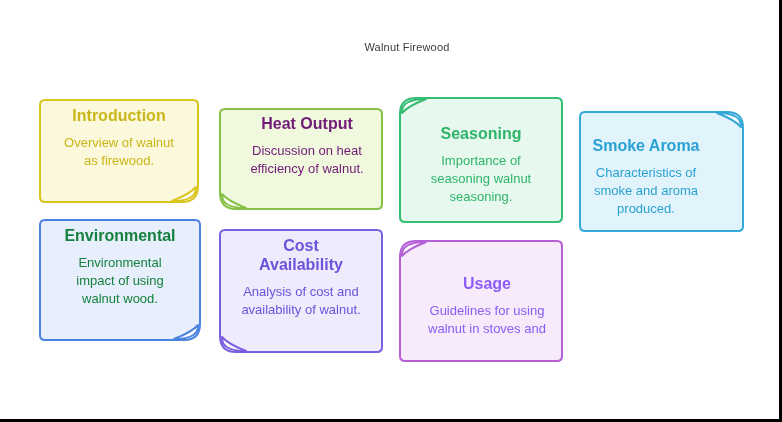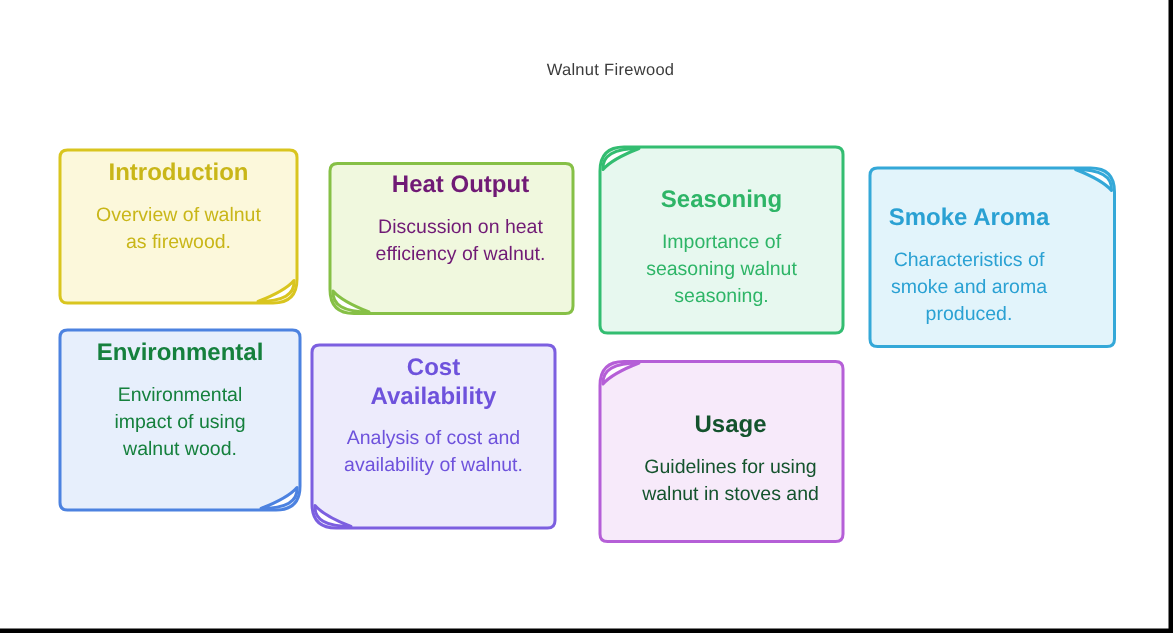--- a/index.html
+++ b/index.html
@@ -102,42 +102,42 @@
           <div class="note-title">
             <div>Environmental</div>
           </div>
           <div class="note-desc">
             <div>Environmental</div>
             <div>impact of using</div>
             <div>walnut wood.</div>
           </div>
         </div>
       </div>
-      <div class="note fold-bl" style="left: 208px; top: 230px; width: 162px; height: 122px;">
+      <div class="note fold-bl" style="left: 220px; top: 230px; width: 162px; height: 122px;">
         <svg width="162" height="122" viewBox="0 0 162 122">
           <path d="M 5 0 H 157 Q 162 0 162 5 V 117 Q 162 122 157 122 H 16 Q 0 122 0 106 V 5 Q 0 0 5 0 Z" fill="#edebfc" stroke="#7c5fe0" stroke-width="2" stroke-linejoin="round"></path>
           <path d="M 2 107 Q 1 121 26 121 Q 8 114 2 107 Z" fill="#ffffff" stroke="#7c5fe0" stroke-width="2" stroke-linejoin="round"></path>
         </svg>
         <div class="note-content" style="color: rgb(110, 82, 220);">
           <div class="note-title">
             <div>Cost</div>
             <div>Availability</div>
           </div>
           <div class="note-desc">
             <div>Analysis of cost and</div>
             <div>availability of walnut.</div>
           </div>
         </div>
       </div>
       <div class="note fold-tl" style="left: 400px; top: 241px; width: 162px; height: 120px;">
         <svg width="162" height="120" viewBox="0 0 162 120">
           <path d="M 16 0 H 157 Q 162 0 162 5 V 115 Q 162 120 157 120 H 5 Q 0 120 0 115 V 16 Q 0 0 16 0 Z" fill="#f7eafa" stroke="#b55fd7" stroke-width="2" stroke-linejoin="round"></path>
           <path d="M 2 15 Q 1 1 26 1 Q 8 8 2 15 Z" fill="#ffffff" stroke="#b55fd7" stroke-width="2" stroke-linejoin="round"></path>
         </svg>
-        <div class="note-content" style="color: #14532d; padding-left: 12px;">
+        <div class="note-content" style="color: #8b5cf6; padding-left: 12px;">
           <div class="note-title">
             <div>Usage</div>
           </div>
           <div class="note-desc">
             <div>Guidelines for using</div>
             <div>walnut in stoves and</div>
           </div>
         </div>
       </div>
     </div>

